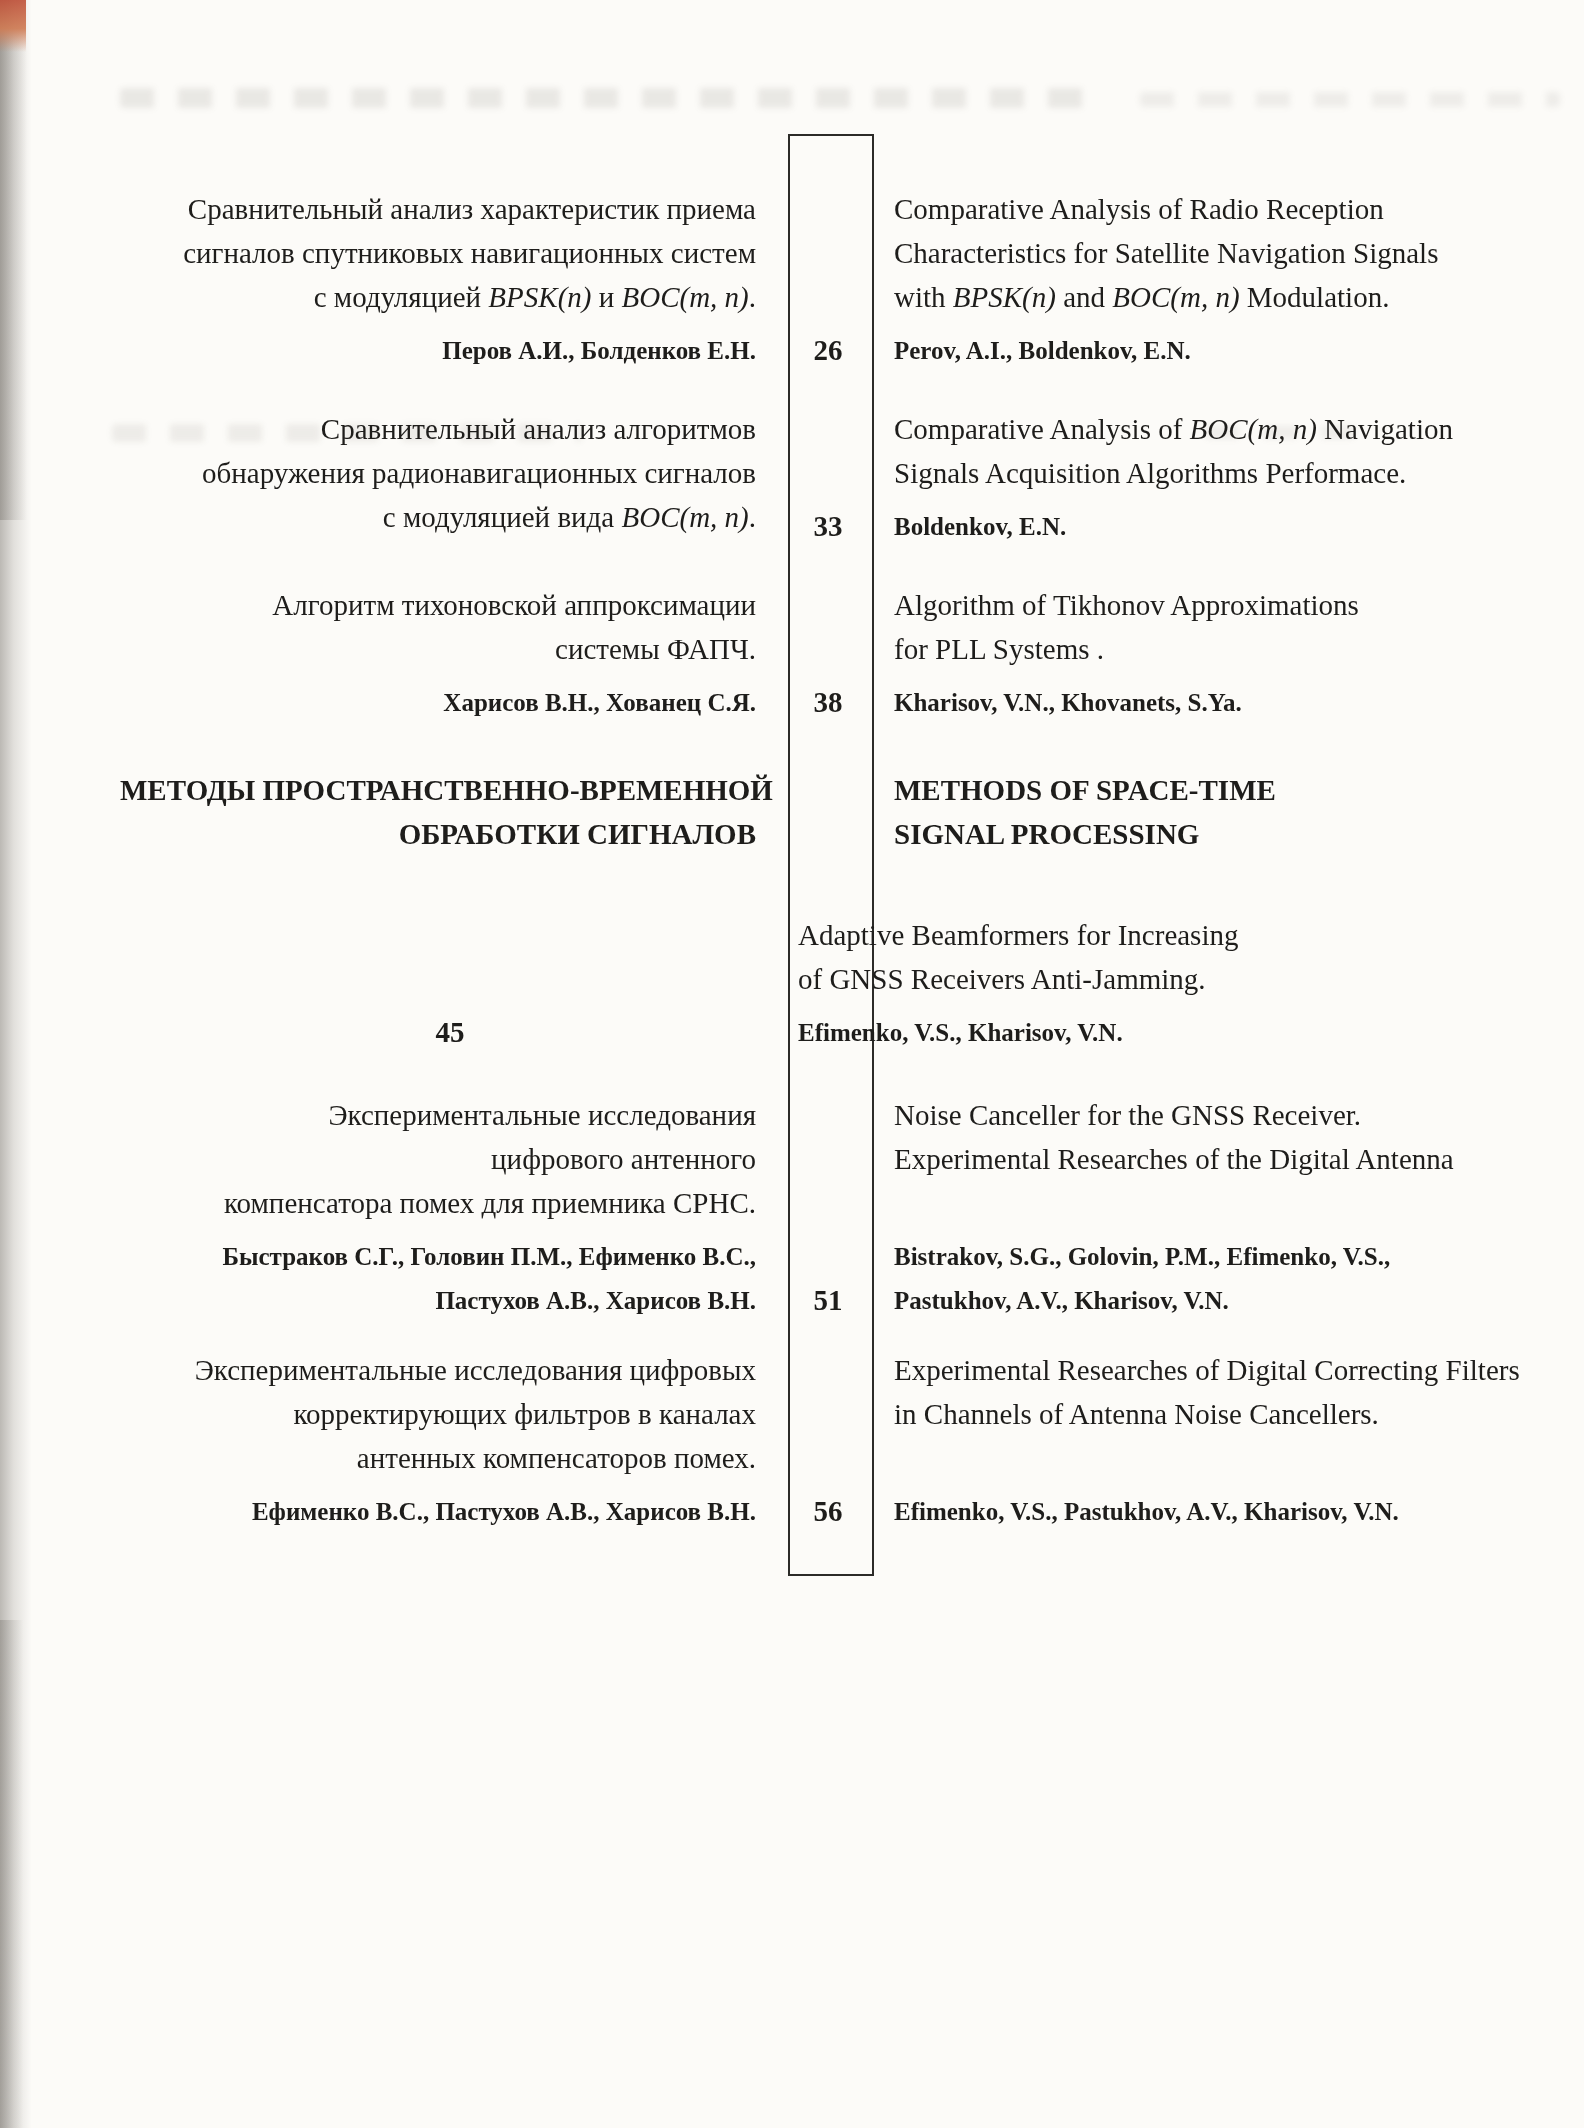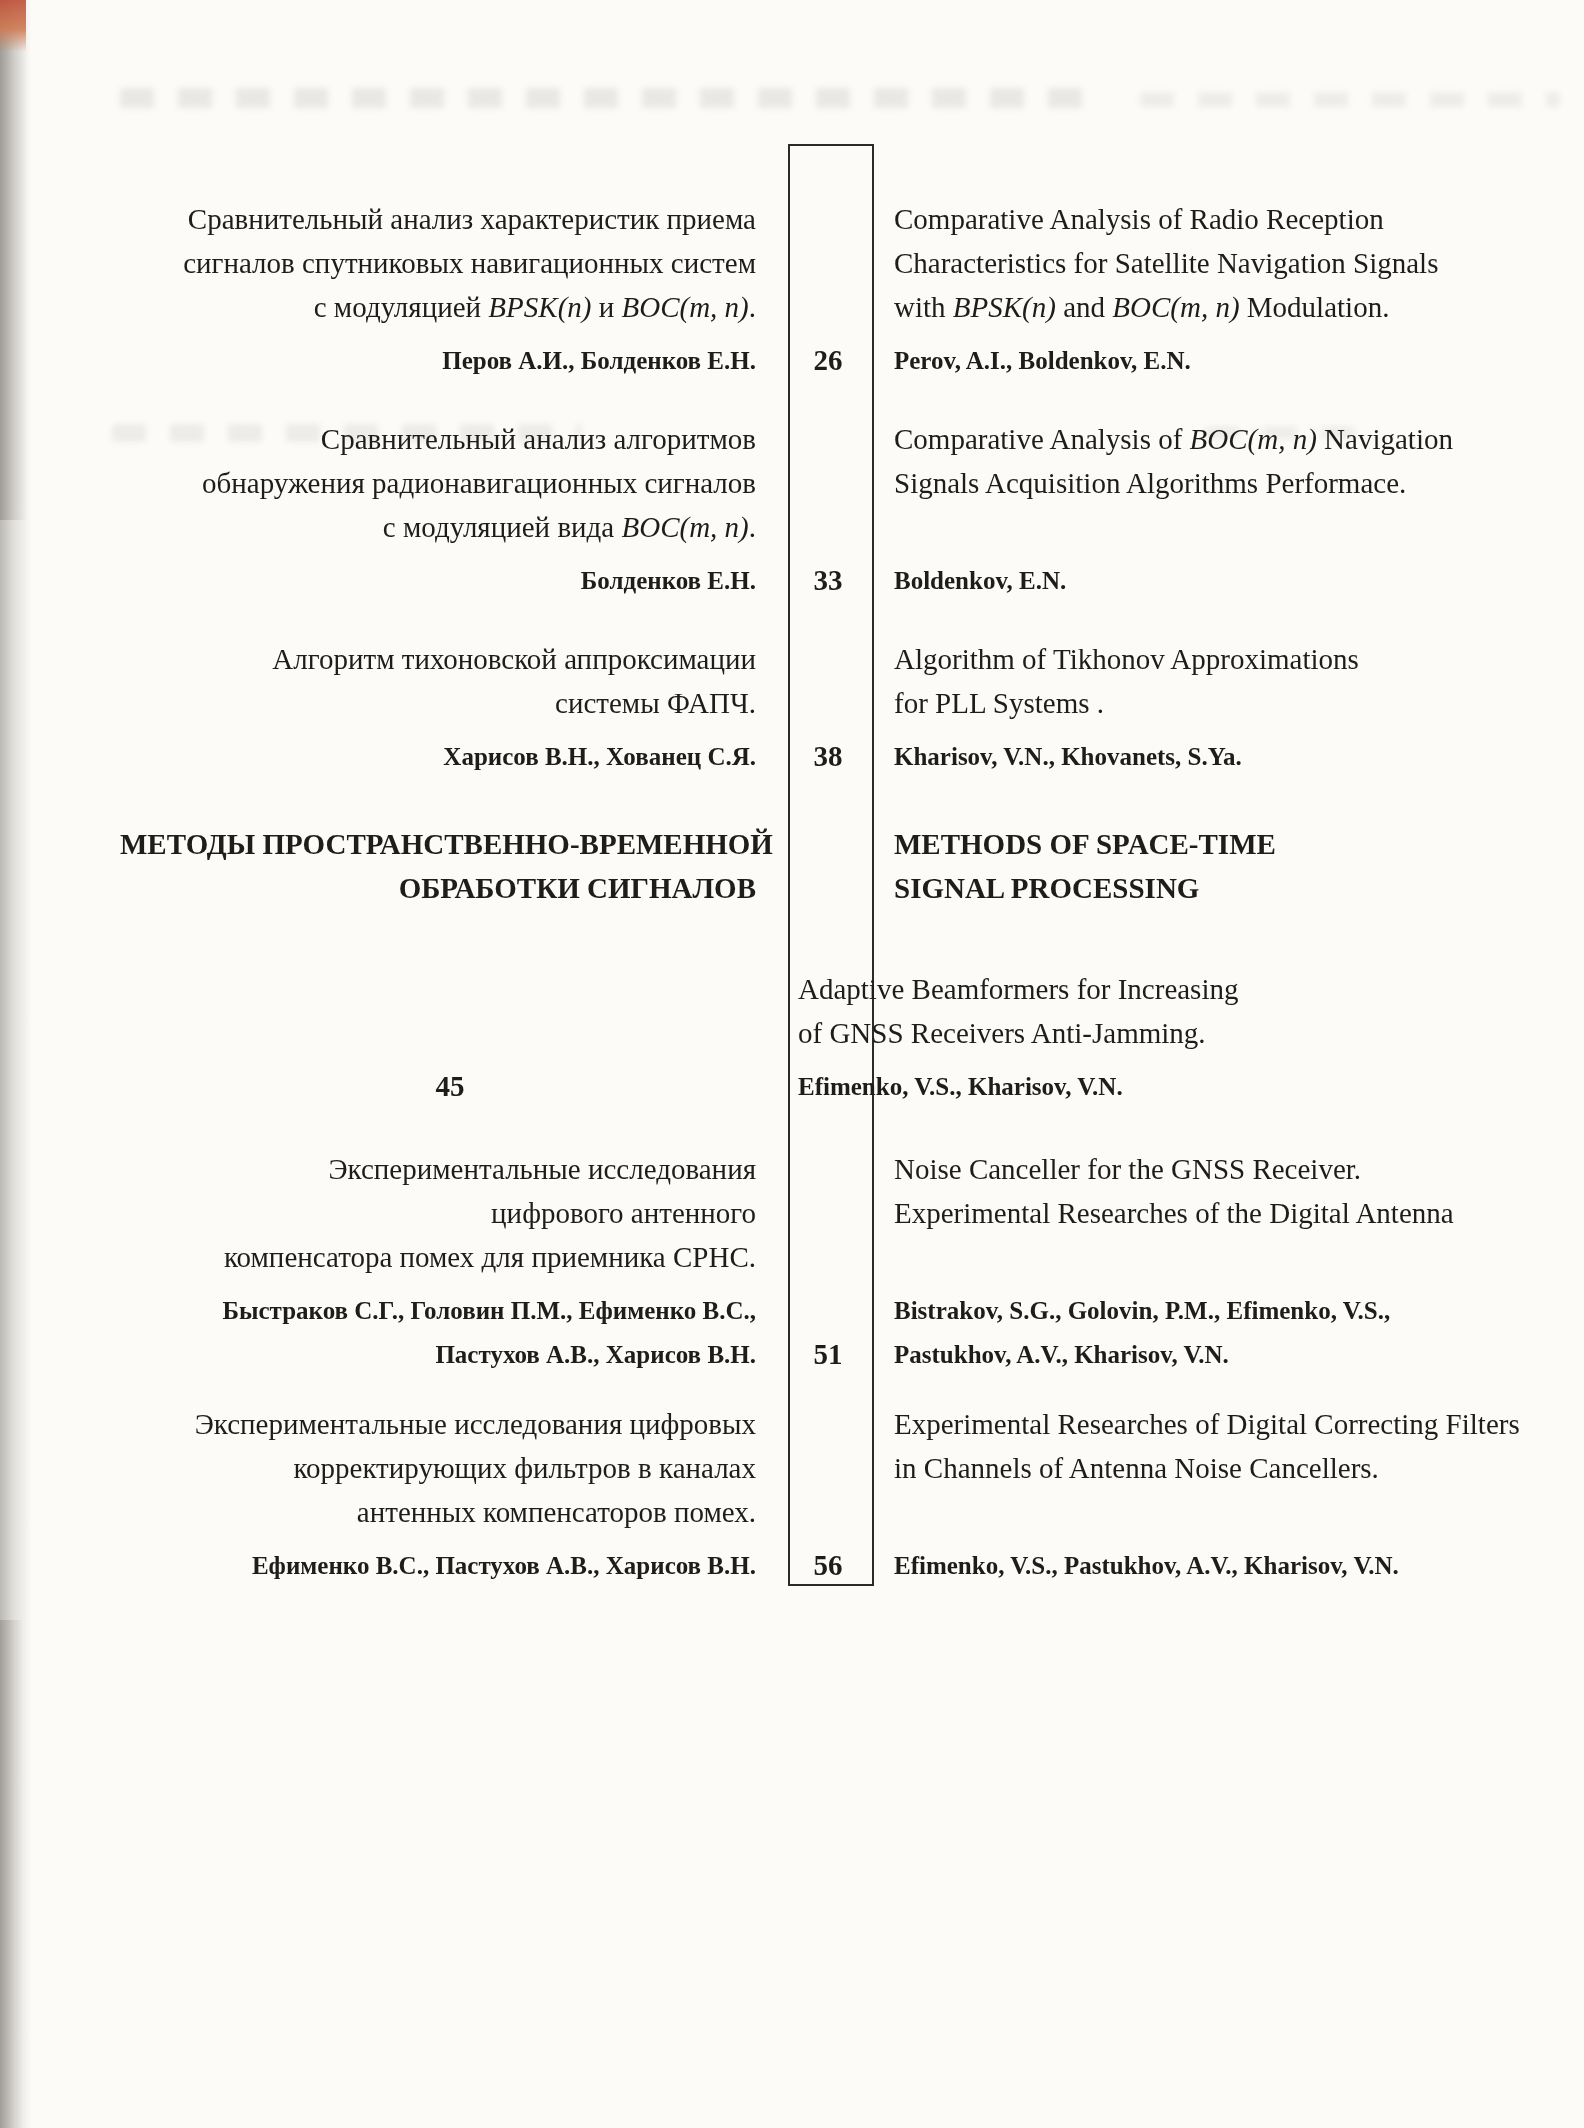--- a/index.html
+++ b/index.html
@@ -35,21 +35,21 @@
   .smudge{
     position:absolute;
     background:repeating-linear-gradient(90deg,rgba(130,126,118,.38) 0 34px,rgba(130,126,118,0) 34px 58px);
     filter:blur(3px);opacity:.40;border-radius:4px;pointer-events:none;
   }
   .smudge.s1{left:120px;top:88px;width:980px;height:20px;}
   .smudge.s2{left:1140px;top:92px;width:420px;height:15px;opacity:.3;}
   .smudge.s3{left:112px;top:424px;width:470px;height:18px;opacity:.32;}
   .smudge.s4{left:1205px;top:426px;width:150px;height:13px;opacity:.28;}
   
-  .toc{position:absolute;left:120px;top:197px;width:1380px;}
+  .toc{position:absolute;left:120px;top:187px;width:1380px;}
   .numbox{
     position:absolute;left:668px;top:-53px;width:82px;height:1438px;
     border:2px solid #2c2b28;background:transparent;
   }
   .entry{
     display:grid;
     grid-template-columns:660px 96px 624px;
     position:relative;
   }
   .cell{display:flex;flex-direction:column;}
@@ -115,21 +115,20 @@
         <div class="tl"><span>with </span><i>BPSK(n)</i><span> and </span><i>BOC(m, n)</i><span> Modulation.</span></div>
         <div class="authors">Perov, A.I., Boldenkov, E.N.</div>
       </div>
     </div>
 
     <div class="entry mb34">
       <div class="cell left">
         <div class="tl"><span>Сравнительный анализ алгоритмов</span></div>
         <div class="tl"><span>обнаружения радионавигационных сигналов</span></div>
         <div class="tl"><span>с модуляцией вида </span><i>BOC(m, n)</i><span>.</span></div>
-        <div class="authors">Болденков Е.Н.</div>
       </div>
       <div class="cell mid">33</div>
       <div class="cell right">
         <div class="tl"><span>Comparative Analysis of </span><i>BOC(m, n)</i><span> Navigation</span></div>
         <div class="tl"><span>Signals Acquisition Algorithms Performace.</span></div>
         <div class="authors">Boldenkov, E.N.</div>
       </div>
     </div>
 
     <div class="entry mb43">

